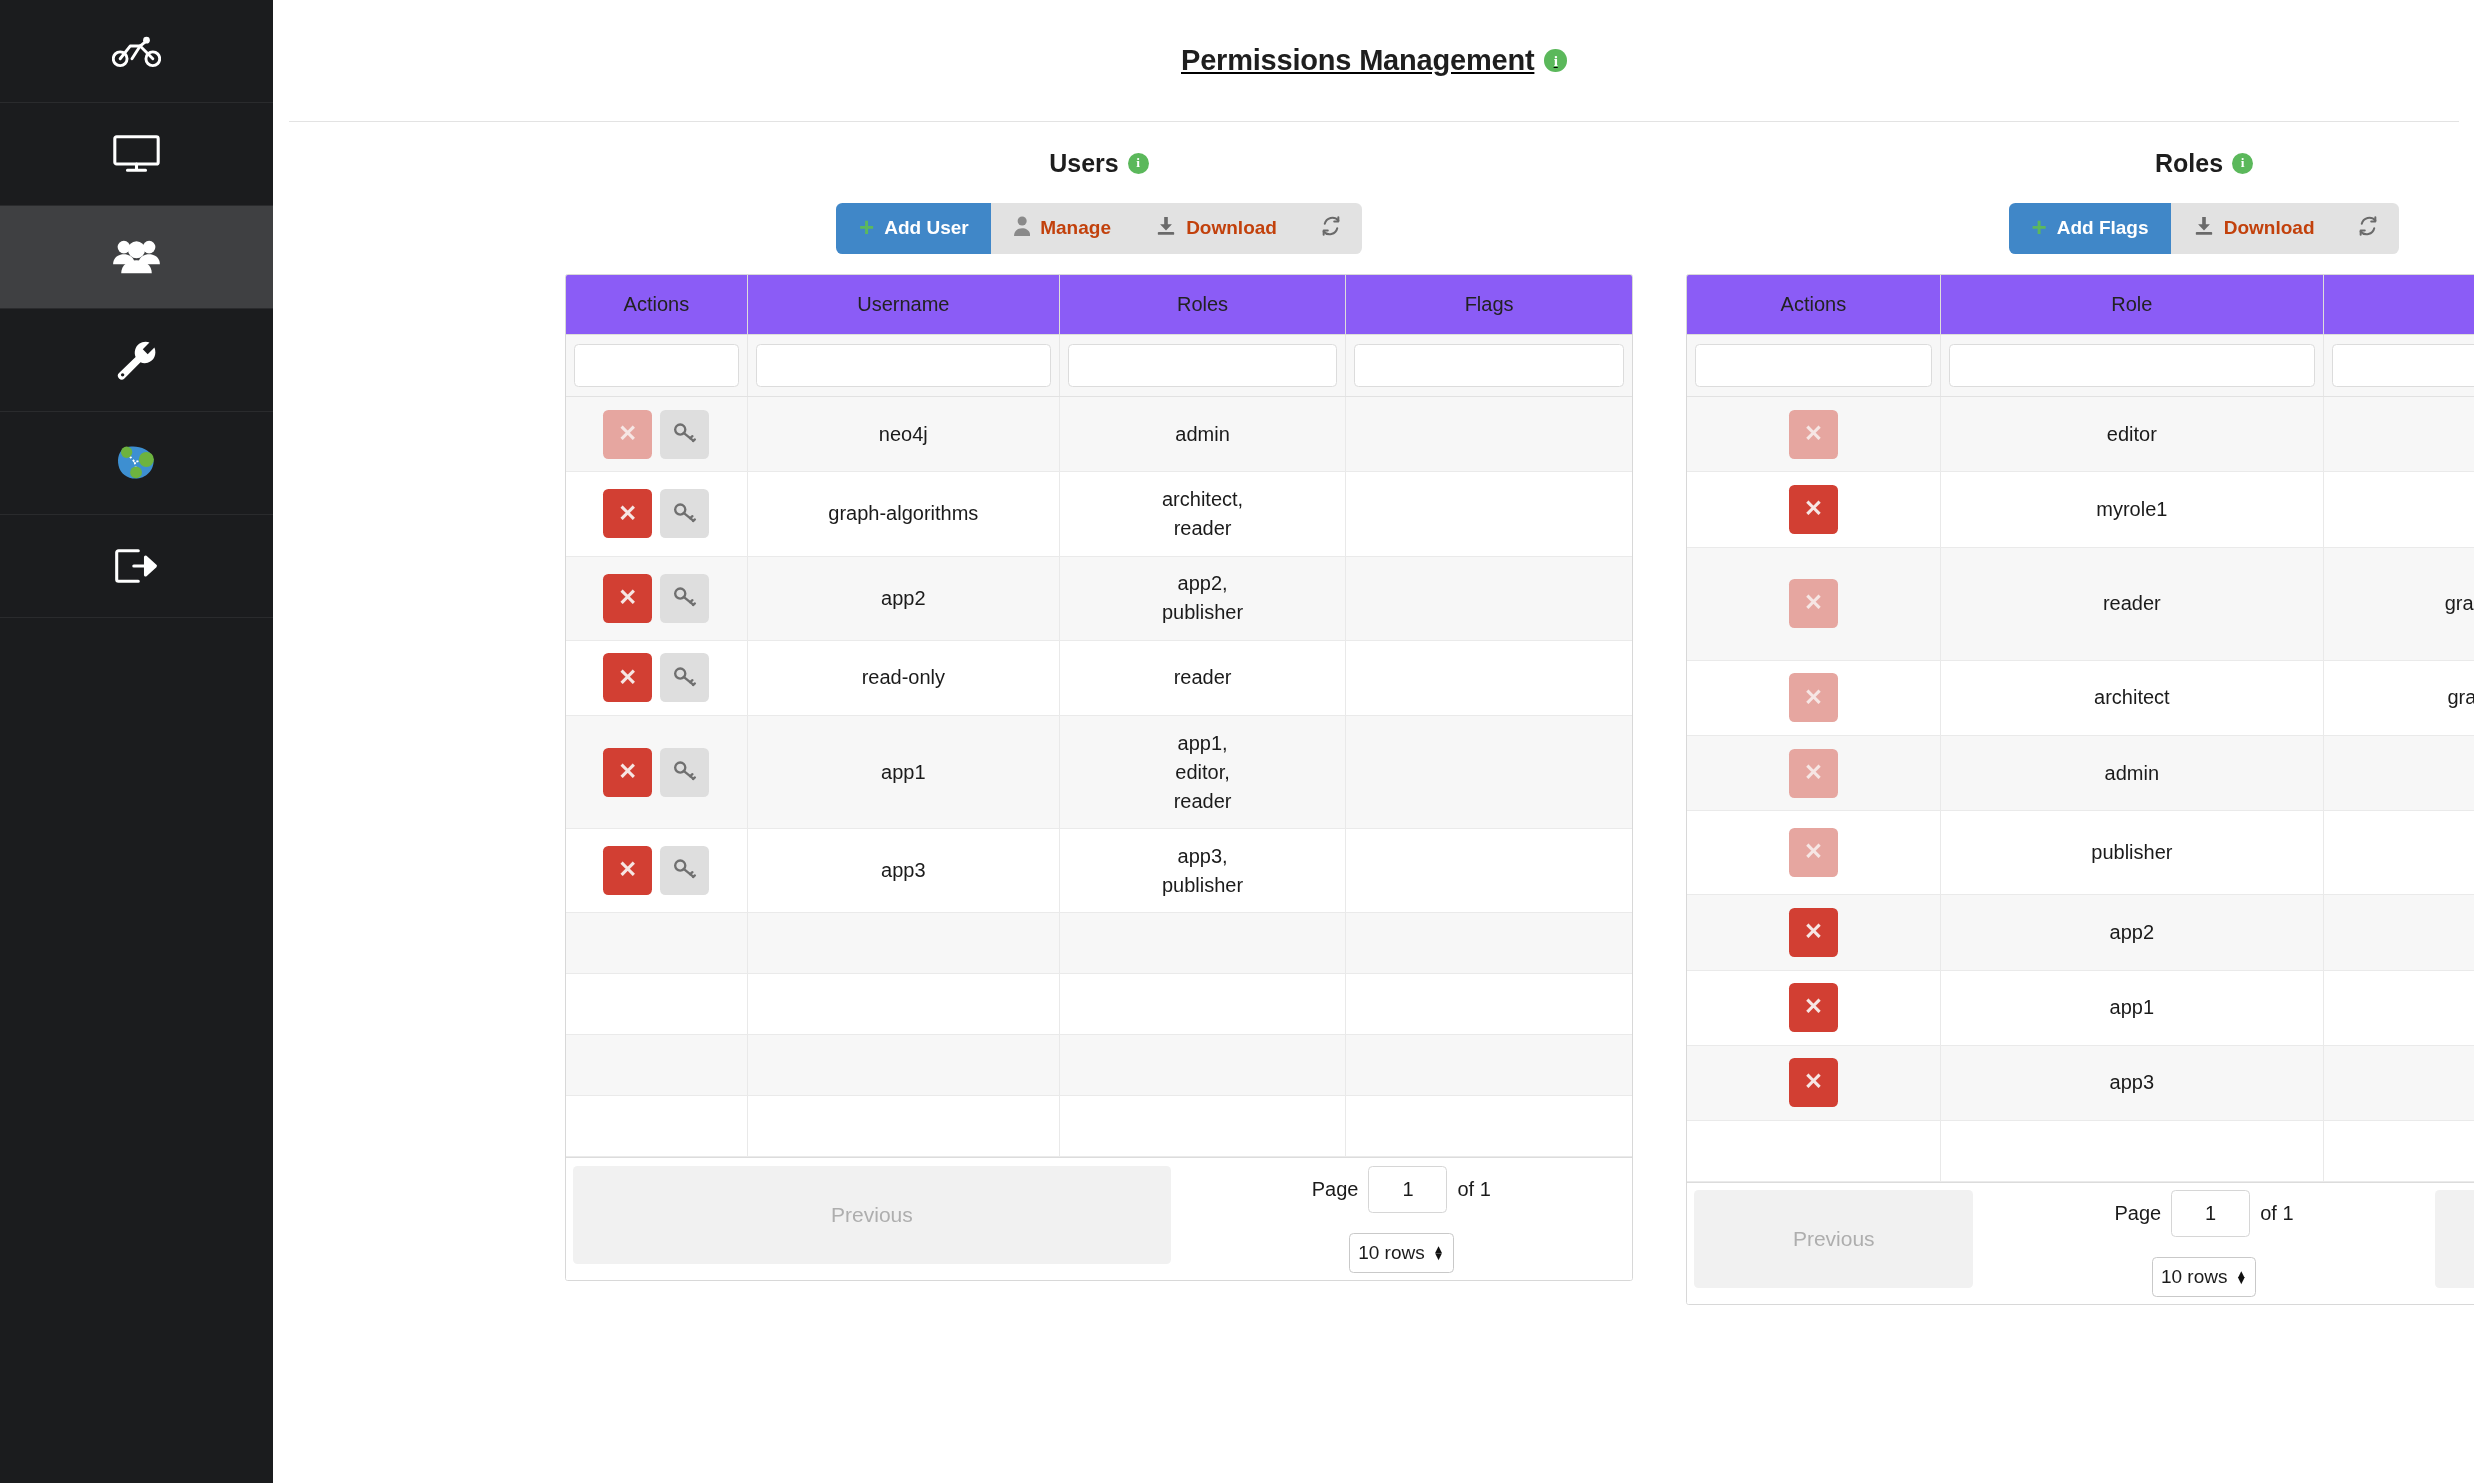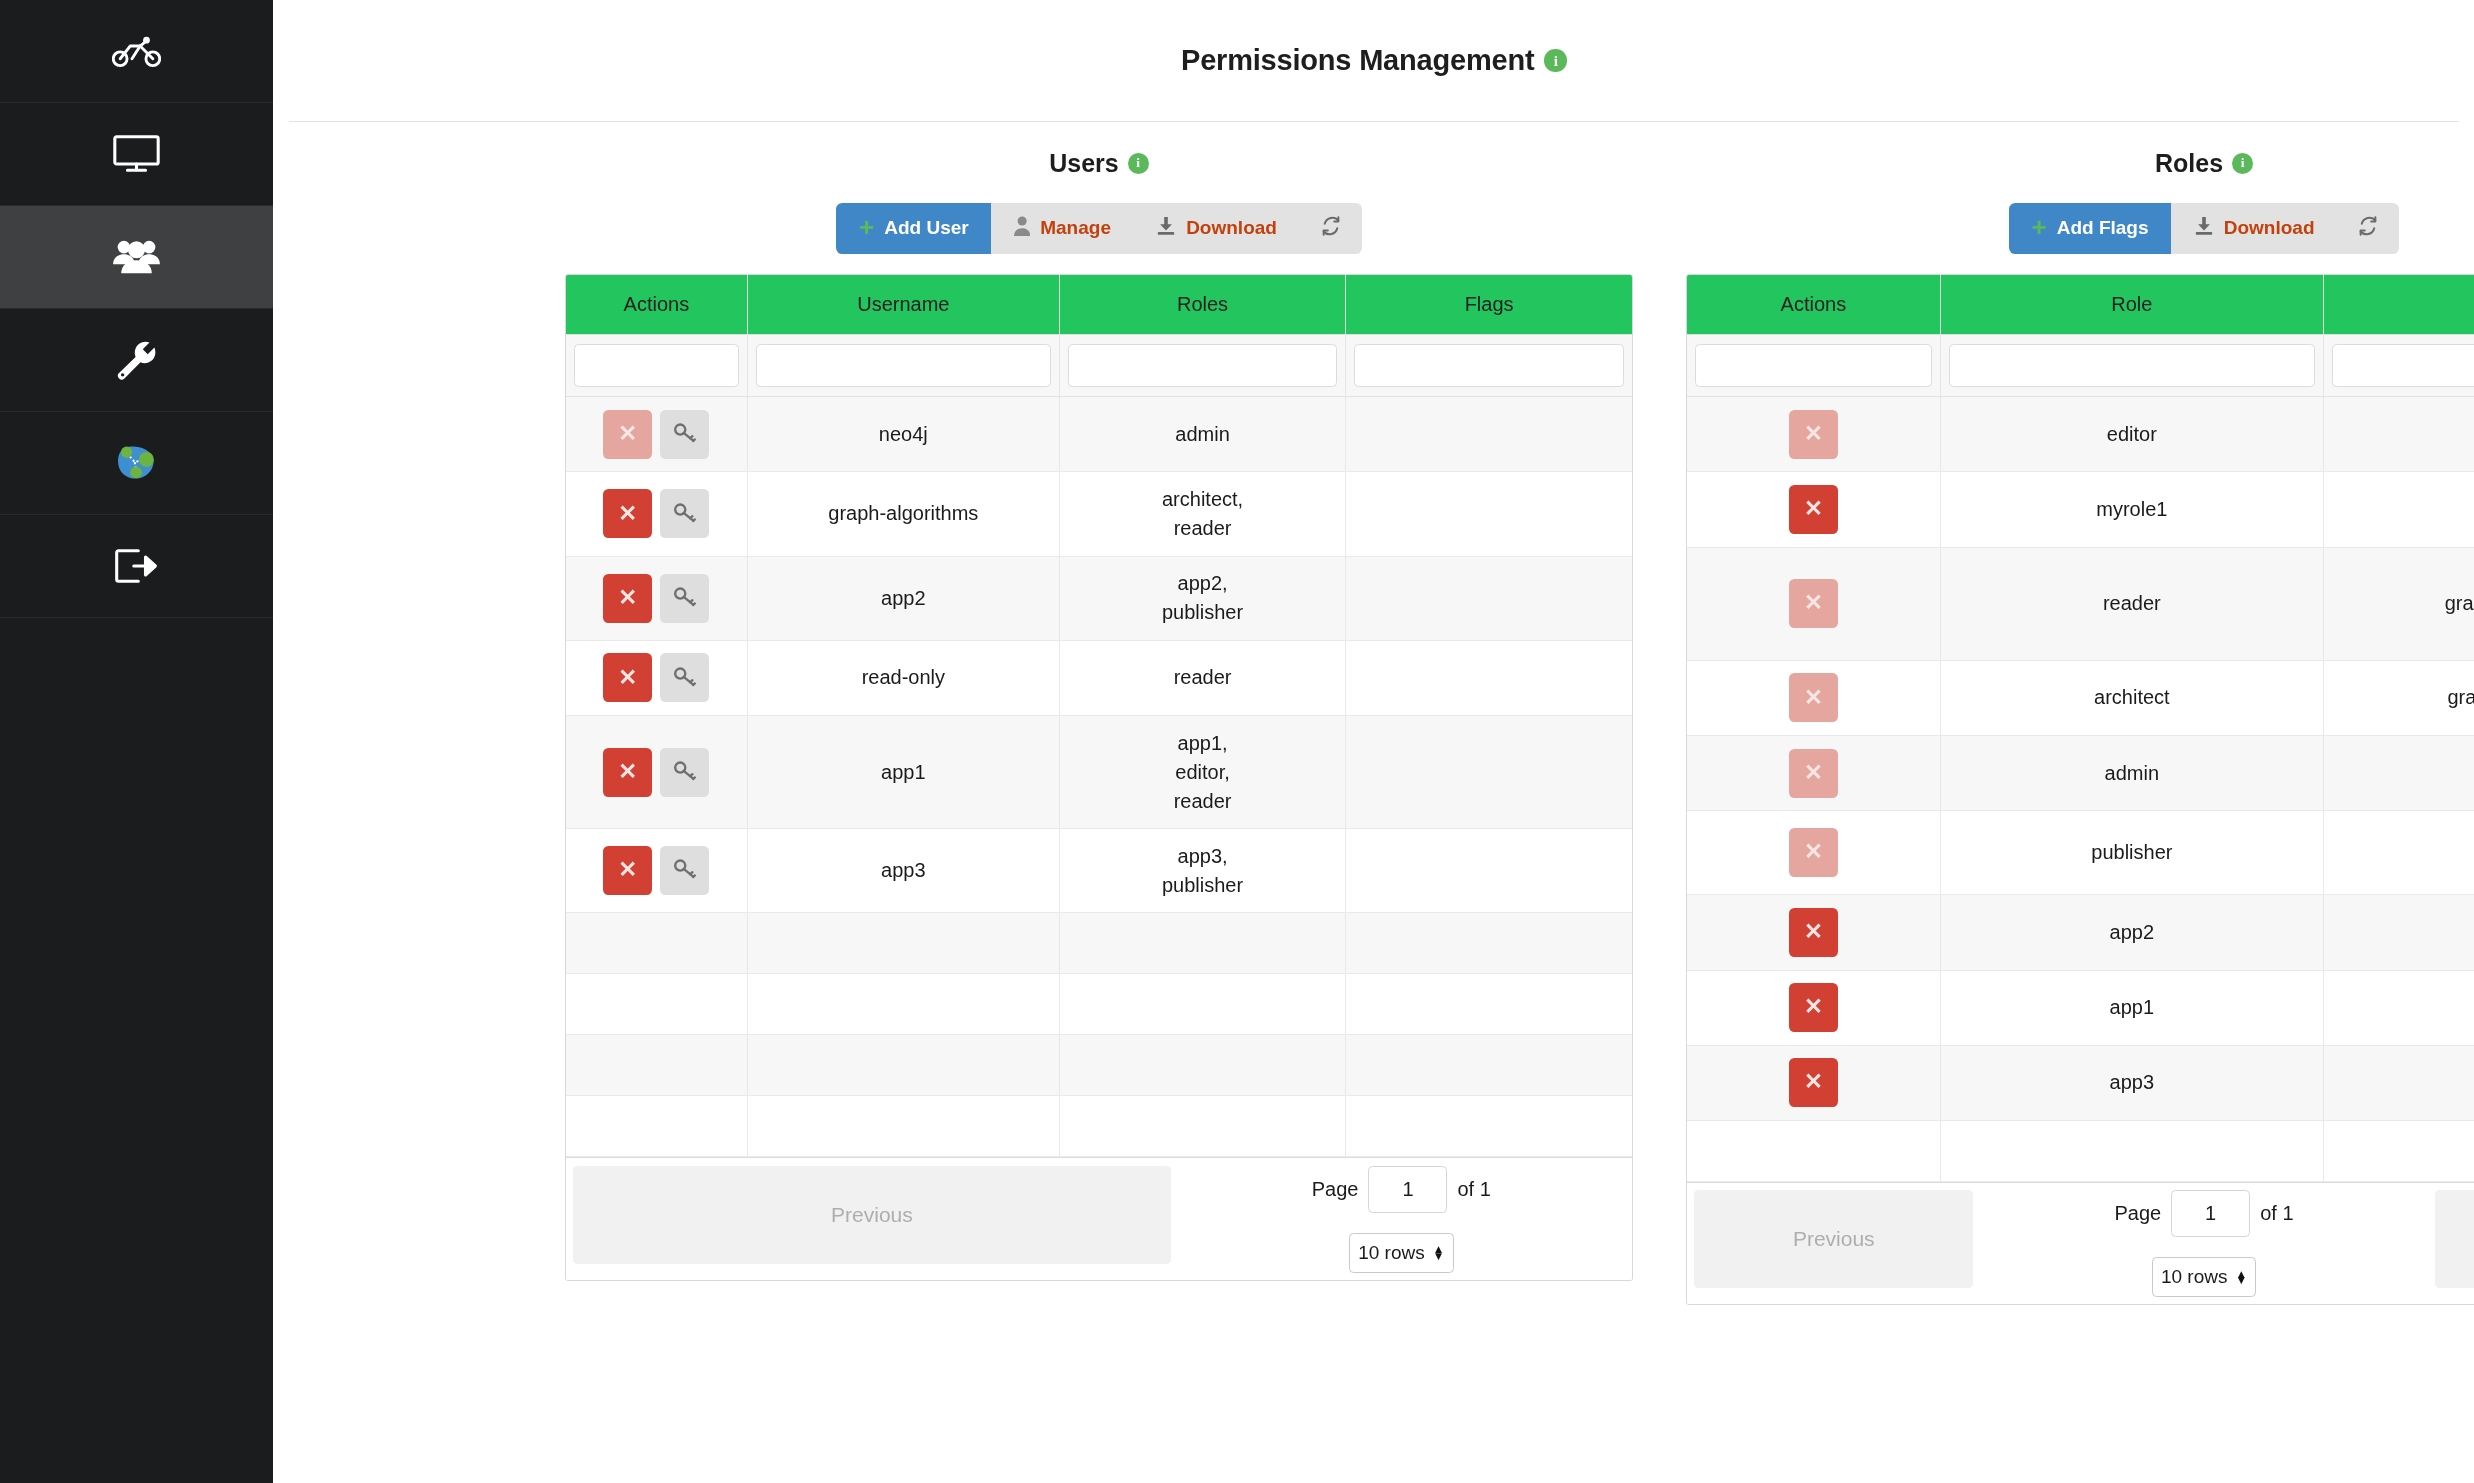--- a/index.html
+++ b/index.html
@@ -2,21 +2,21 @@
 <html style="font-size:14.5px"><head>
 <meta charset="utf-8">
 <style>
   * { box-sizing: border-box; margin: 0; padding: 0; }
   html, body {
     width: 2475px; height: 1483px;
     background: #ffffff;
     font-family: "Liberation Sans", sans-serif;
     overflow: hidden;
   }
-  #app { position: relative; width: 2475px; height: 1483px; display: flex; }
+  #app { position: relative; width: 2475px; height: 1483px; display: flex; text-decoration: underline; }
 
   
   .sidebar {
     width: 273px; height: 1483px;
     background: #1b1c1e;
     flex: 0 0 273px;
     display: flex; flex-direction: column;
   }
   .side-item {
     height: 103px; width: 100%;
@@ -89,21 +89,21 @@
     border-radius: 2.7px;
     background: #fff;
     overflow: hidden;
   }
   table { width: 100%; border-collapse: collapse; table-layout: fixed; }
   th {
     font-size: 20px; font-weight: normal; color: #222;
     height: 60px; text-align: center;
     border-right: 0.9px solid #dededa;
     border-bottom: 0.9px solid #dededa;
-    background: #22c55e;
+    background: #8b5cf6;
   }
   th:last-child { border-right: none; }
   tr.filter-row td {
     background: #f7f7f7;
     border-right: 0.9px solid #e6e6e6;
     border-bottom: 0.9px solid #e2e2e2;
     padding: 9px 8.1px;
   }
   tr.filter-row td:last-child { border-right: none; }
   .filter-input {

